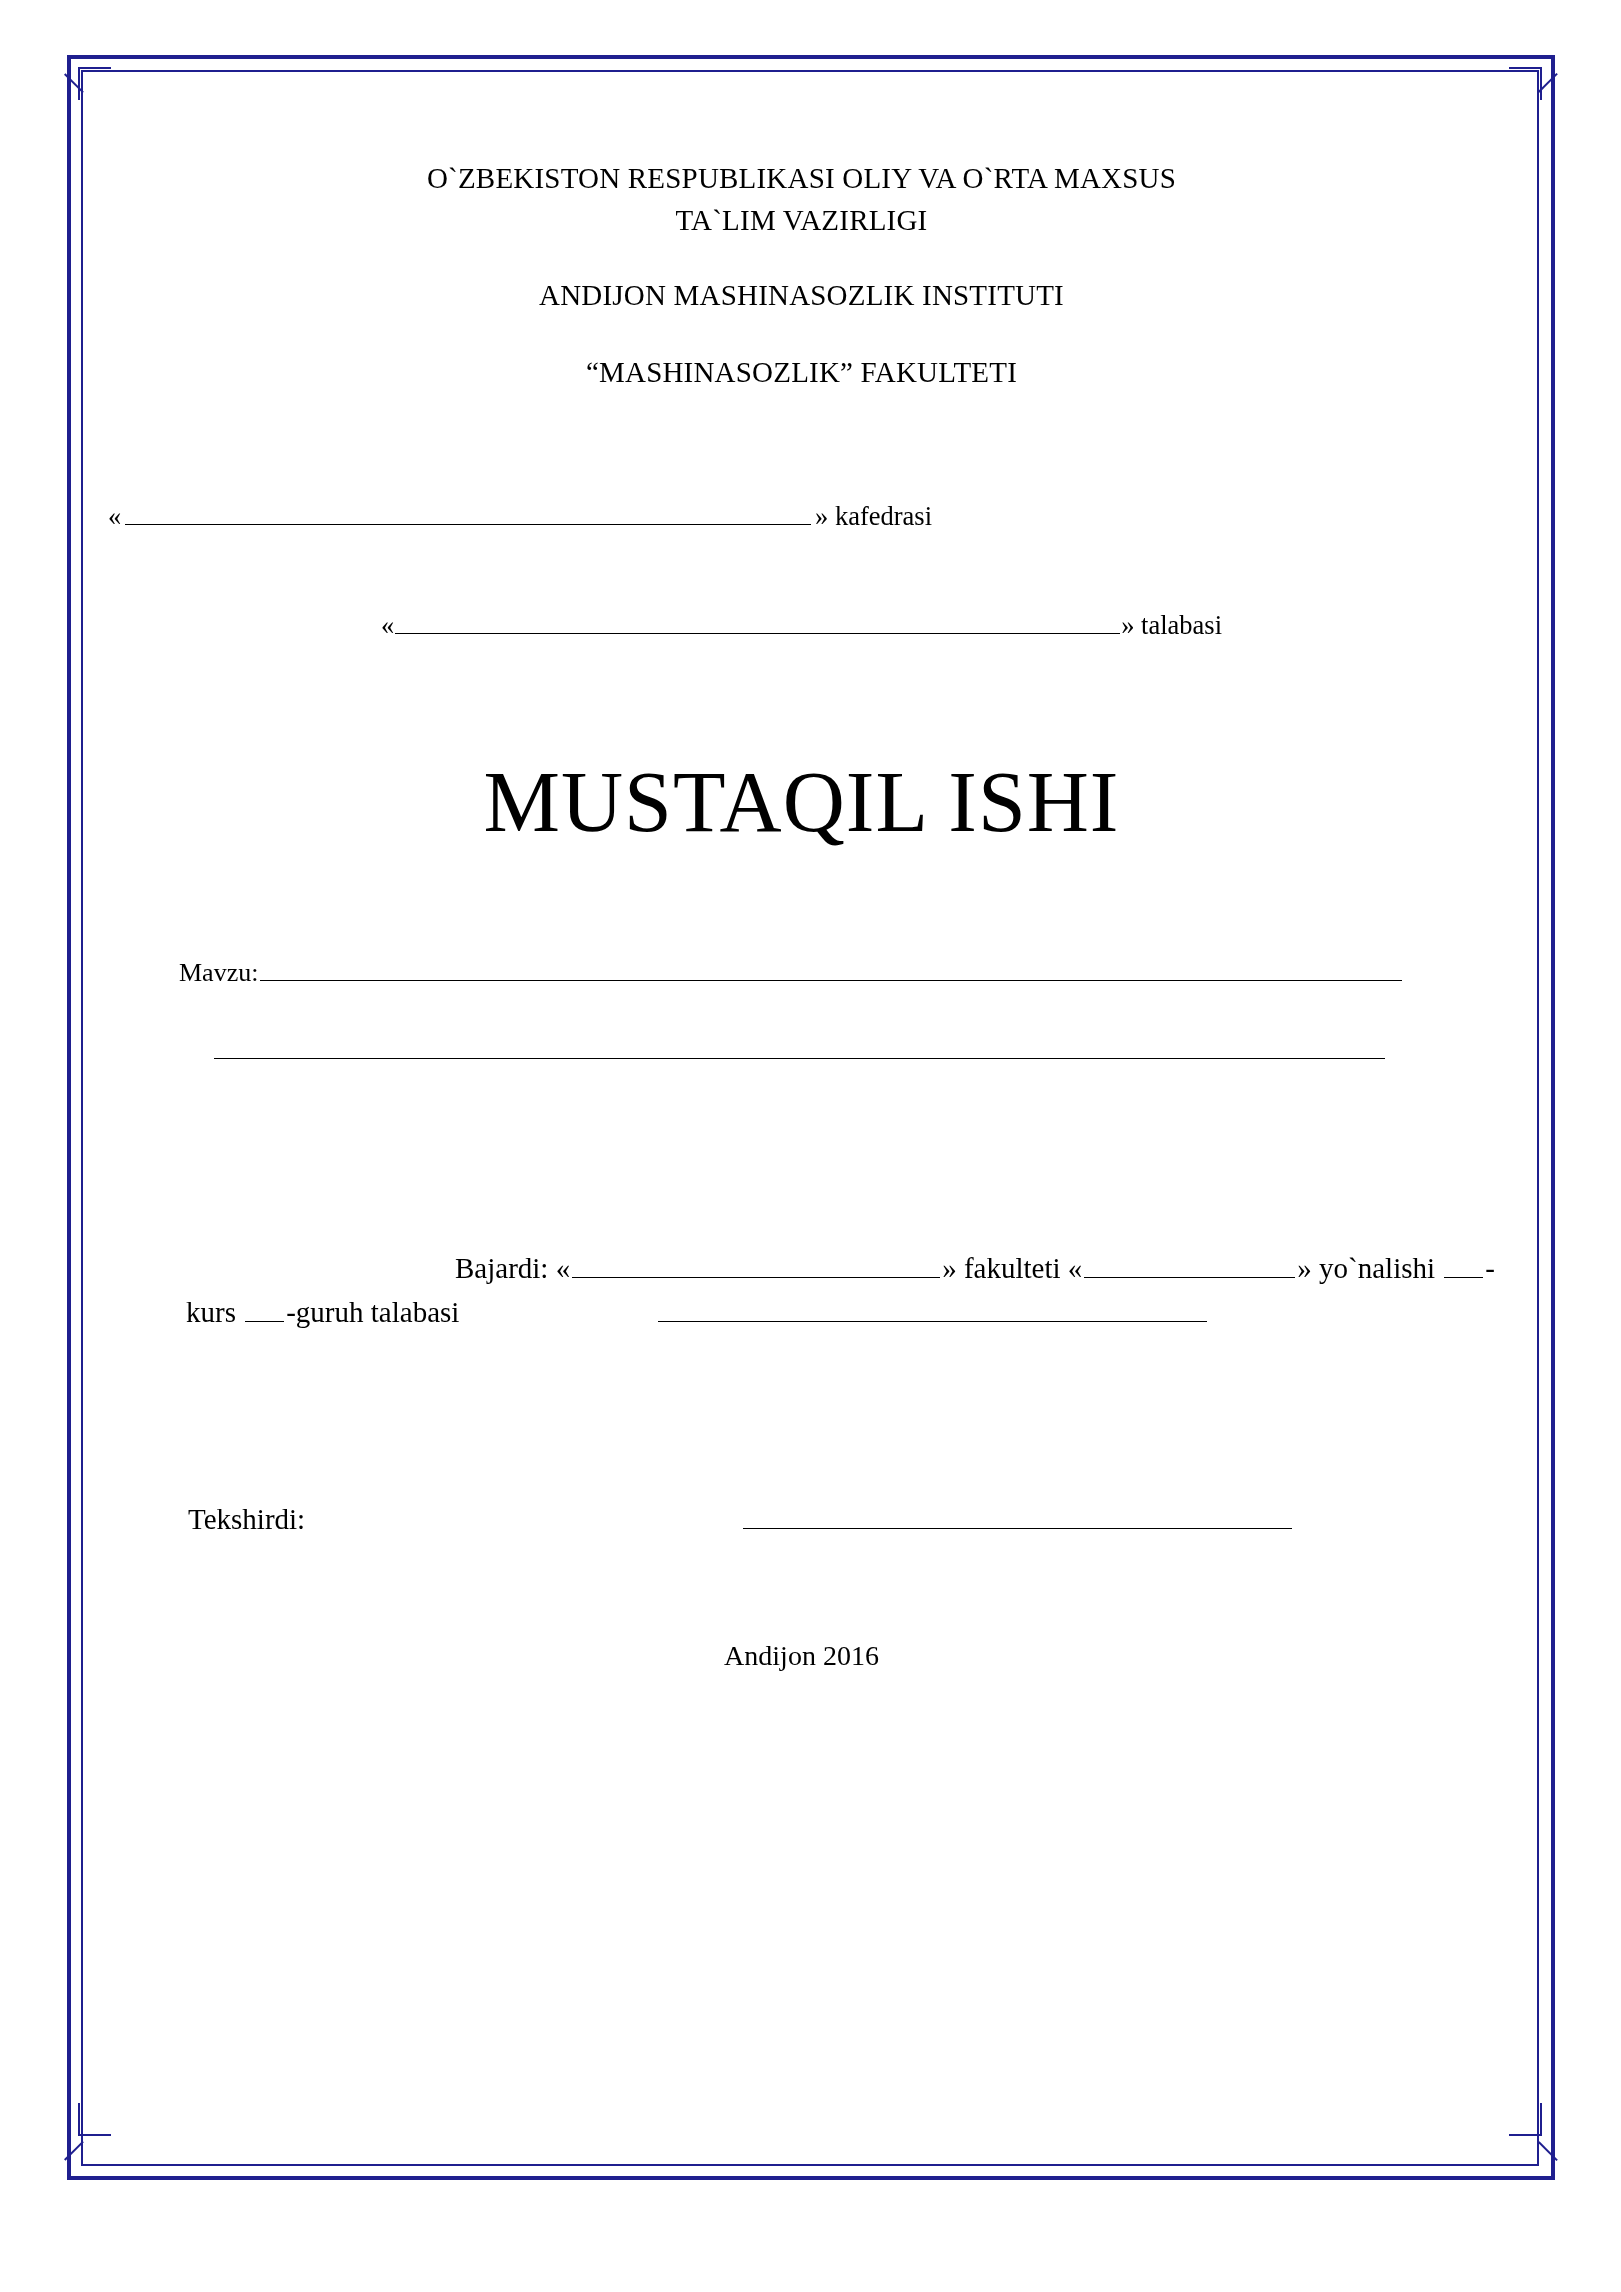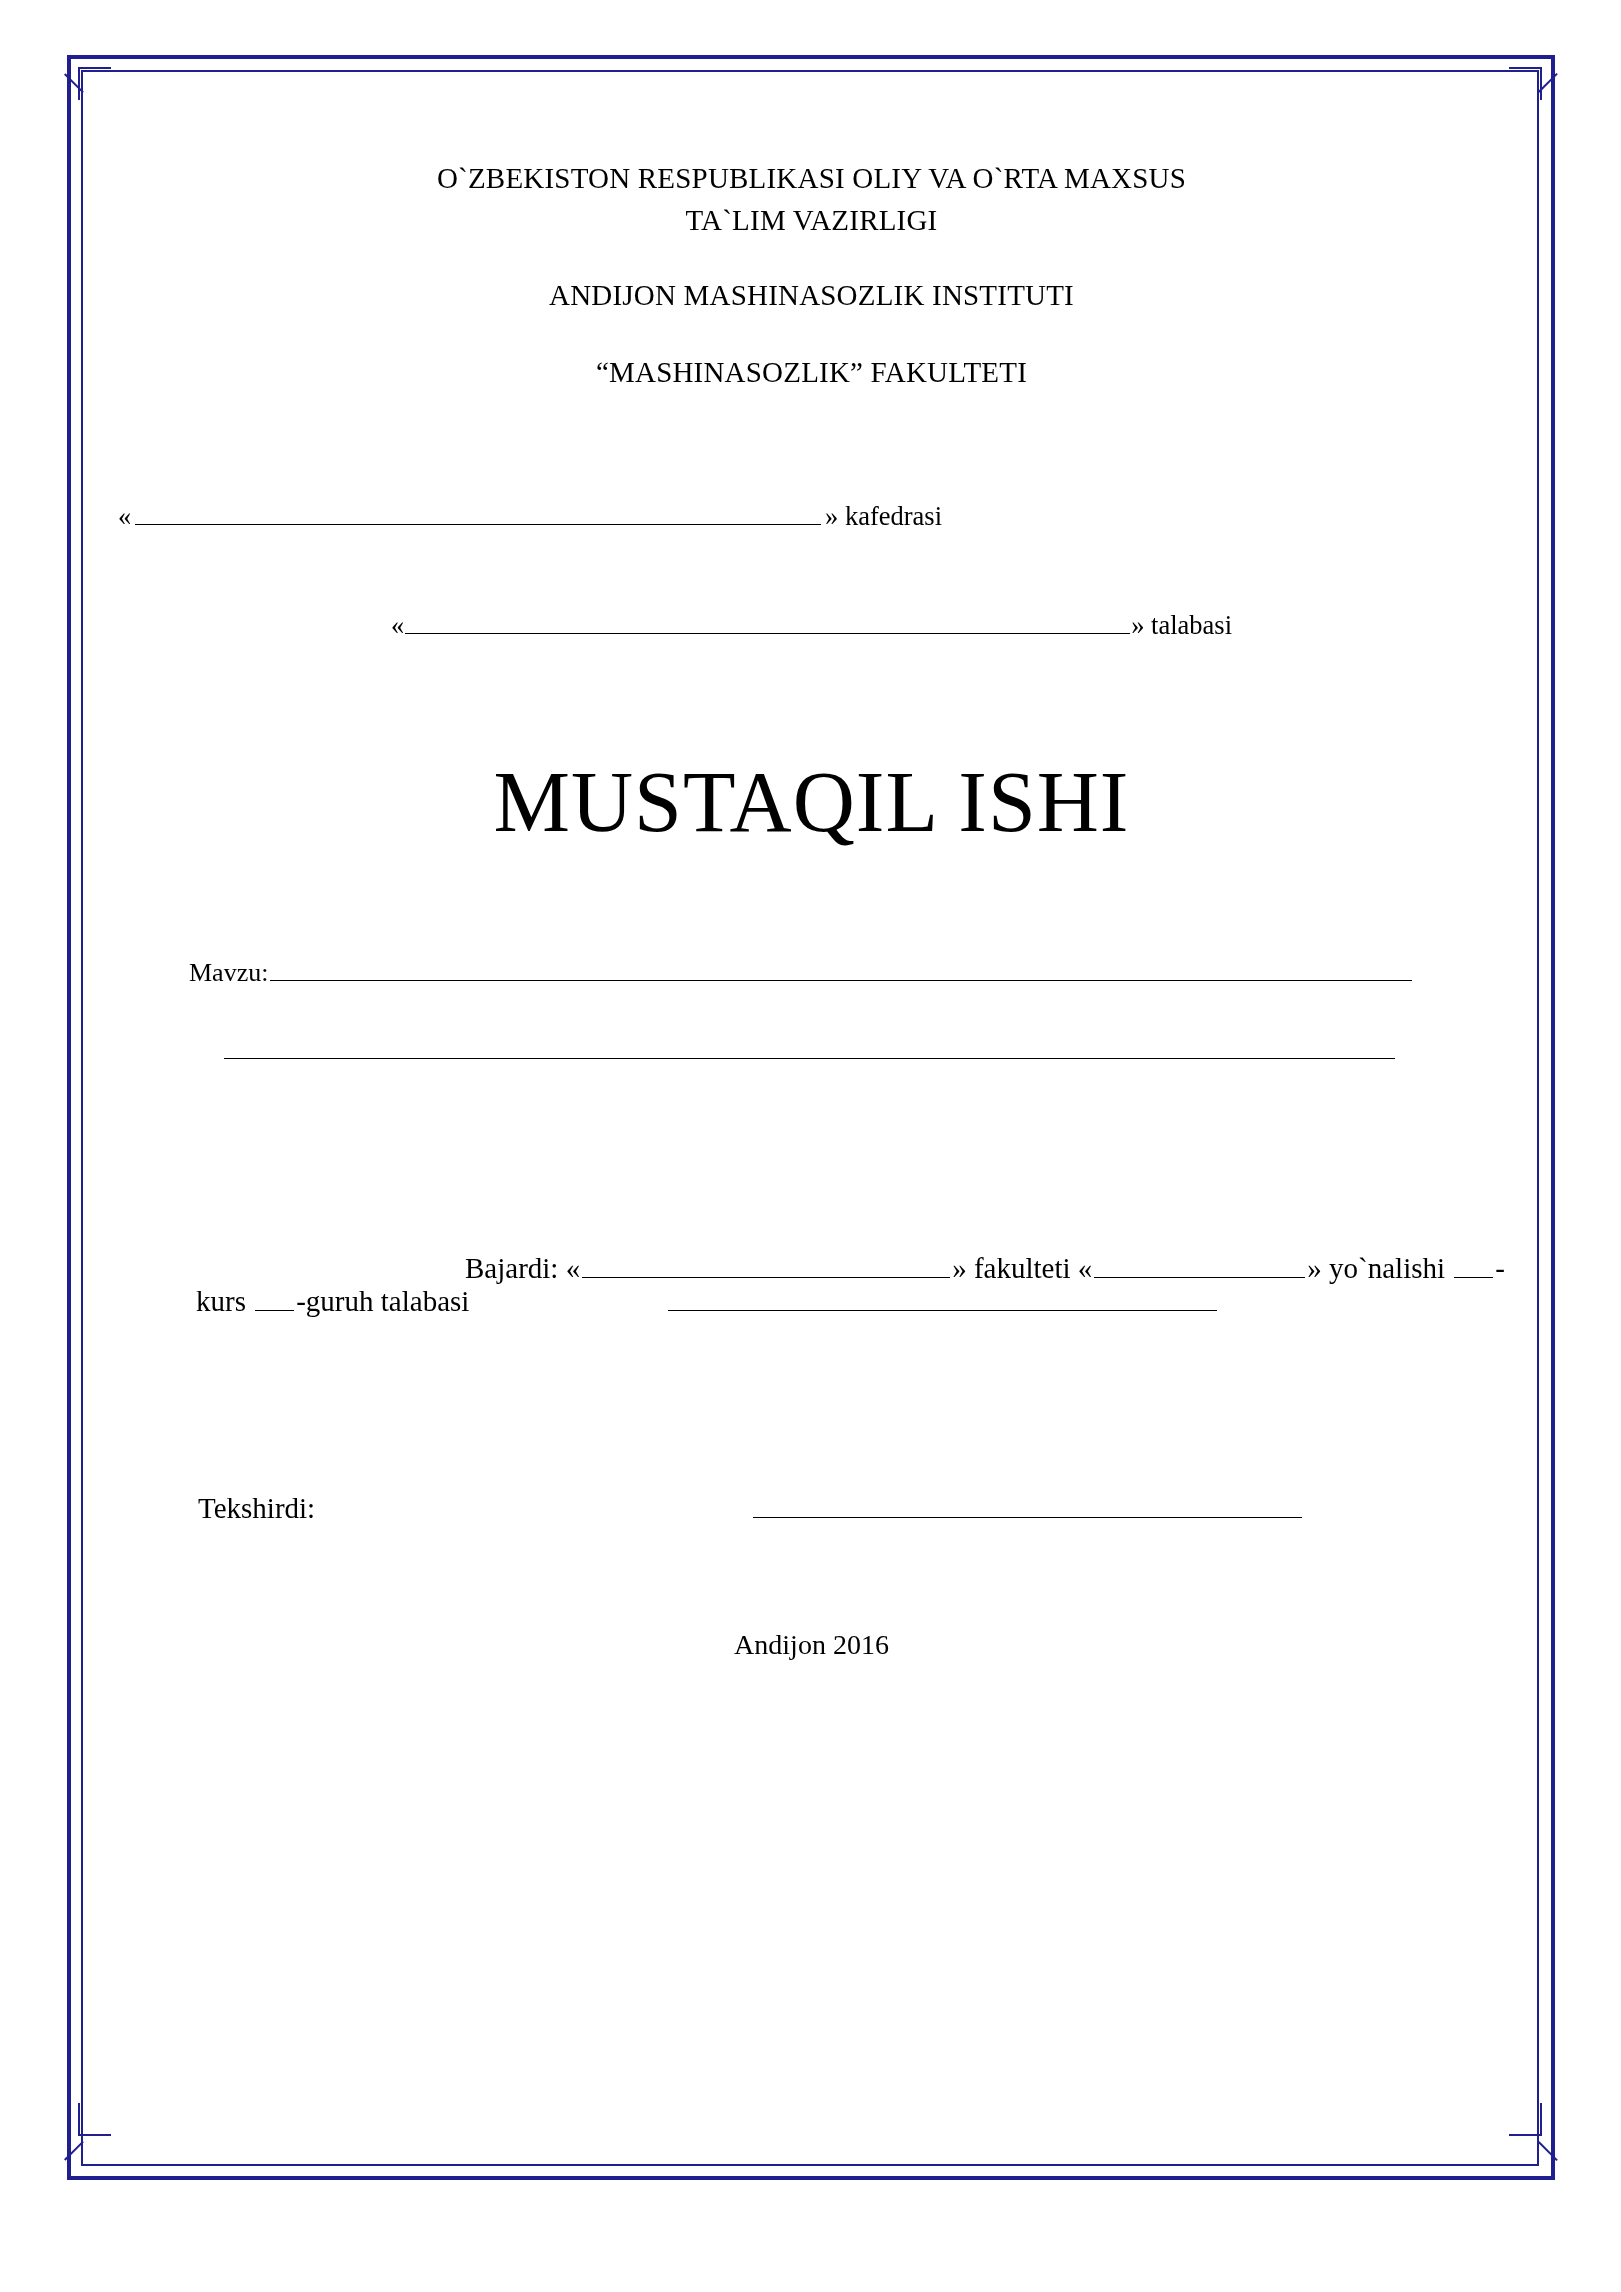--- a/index.html
+++ b/index.html
@@ -52,21 +52,21 @@
     background: #1f1f8f;
   }
   .cd1 { left: 61px;  top: 82px;  transform: rotate(45deg); }
   .cd2 { left: 1535px;top: 82px;  transform: rotate(-45deg); }
   .cd3 { left: 61px;  top: 2150px;transform: rotate(-45deg); }
   .cd4 { left: 1535px;top: 2150px;transform: rotate(45deg); }
 
   
   .content {
     position: absolute;
-    left: 118px;
+    left: 108px;
     top: 118px;
     width: 1387px;
     height: 1990px;
   }
 
   .hdr-line {
     text-align: center;
     font-size: 29px;
     line-height: 1.45;
     letter-spacing: 0.2px;
@@ -121,21 +121,21 @@
     padding-left: 73px;
     font-size: 29px;
     white-space: nowrap;
     text-align: right;
   }
   .fill-fakultet { width: 368px; height: 21.6px; margin: 0 2px; }
   .fill-yonalish { width: 211px; height: 21.6px; margin: 0 2px; }
   .fill-short    { width: 39px;  height: 21.6px; margin: 0 2px; }
 
   .bajardi-row2 {
-    margin-top: 0;
+    margin-top: 11px;
     padding-left: 78px;
     font-size: 29px;
     white-space: nowrap;
   }
   .sig-gap { display: inline-block; width: 191px; }
   .fill-sign1 { width: 549px; height: 21.6px; }
 
   .tekshirdi-row {
     margin-top: 174px;
     padding-left: 80px;

